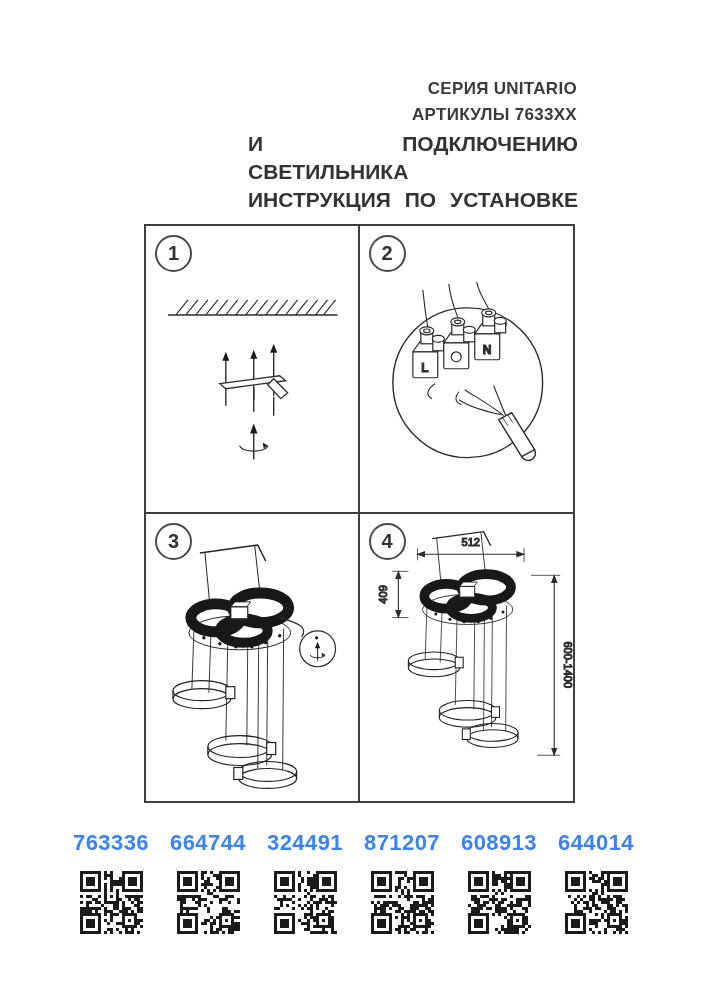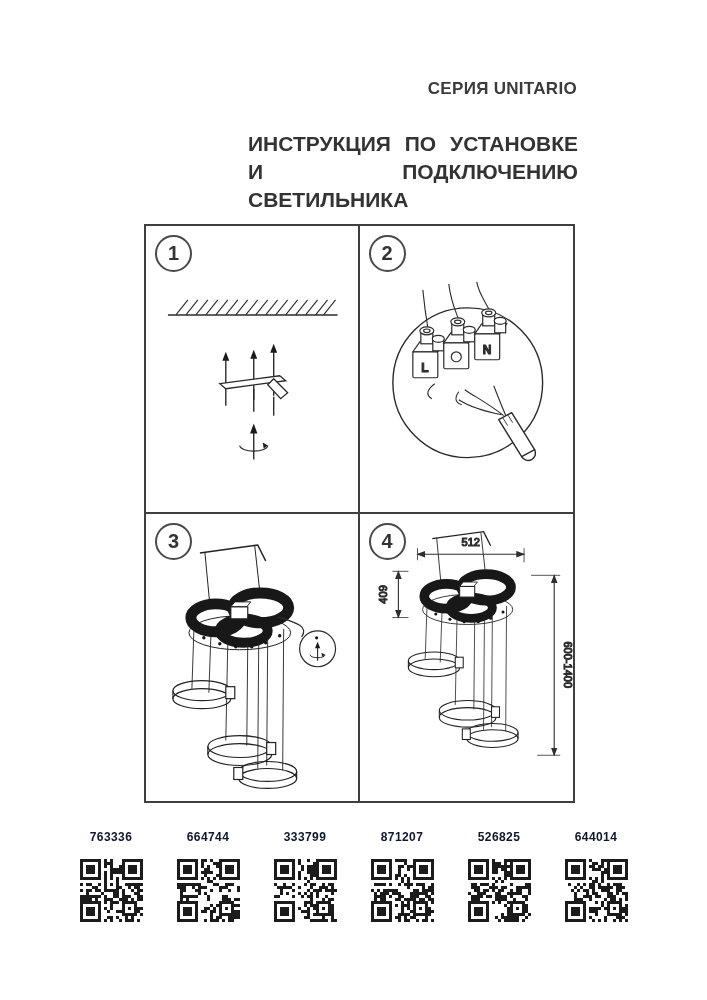--- a/index.html
+++ b/index.html
@@ -14,35 +14,36 @@
         border:2px solid #3f3f3f;display:grid;grid-template-columns:1fr 1fr;grid-template-rows:1fr 1fr;}
   .cell{position:relative;background:#fff;}
   .b-r{border-right:2px solid #3f3f3f;}
   .b-b{border-bottom:2px solid #3f3f3f;}
   .badge{position:absolute;left:9px;top:9px;width:33px;height:33px;border:2px solid #4a4a4a;
          border-radius:50%;display:flex;align-items:center;justify-content:center;
          font-size:20px;font-weight:bold;color:#333;background:#fff;z-index:2;}
   .draw{position:absolute;left:0;top:0;width:100%;height:100%;}
   .articles{position:absolute;left:0;top:830px;width:707px;display:flex;justify-content:center;gap:33px;}
   .art{display:flex;flex-direction:column;align-items:center;width:64px;}
-  .art .code{font-size:12px;font-weight:bold;color:#0f172a;margin-bottom:15px;letter-spacing:.4px;}
+  .art .code{font-size:22px;font-weight:bold;color:#3b82f6;margin-bottom:15px;letter-spacing:.4px;}
   .dimtxt{font-family:"Liberation Sans",sans-serif;font-size:11px;fill:#2e2e2e;}
   .lbl{font-family:"Liberation Sans",sans-serif;font-size:12px;font-weight:bold;fill:#333;}
 </style>
 </head>
 <body>
 
 <div class="page">
 
   <div class="hdr-small">
     <div>СЕРИЯ UNITARIO</div>
+    <div>АРТИКУЛЫ 7633XX</div>
   </div>
   <div class="hdr-title">
+    <div>И ПОДКЛЮЧЕНИЮ СВЕТИЛЬНИКА</div>
     <div>ИНСТРУКЦИЯ ПО УСТАНОВКЕ</div>
-    <div>И ПОДКЛЮЧЕНИЮ СВЕТИЛЬНИКА</div>
   </div>
 
   <svg width="0" height="0" style="position:absolute" aria-hidden="true">
     <defs>
       <g id="chand" fill="none" stroke="#222" stroke-width="1">
         <path d="M36,12 L94,4 L102,20" stroke-width="1.5"></path>
         <line x1="41" y1="11" x2="46" y2="64"></line>
         <line x1="91" y1="5" x2="96" y2="50"></line>
         <ellipse cx="76" cy="92" rx="51" ry="17"></ellipse>
         <ellipse cx="52" cy="77" rx="25" ry="14" stroke-width="11" stroke="#181818"></ellipse>
@@ -695,21 +696,21 @@
           <rect x="27" y="60" width="3" height="3" fill="#1b1b1b"></rect>
           <rect x="33" y="60" width="3" height="3" fill="#1b1b1b"></rect>
           <rect x="36" y="60" width="3" height="3" fill="#1b1b1b"></rect>
           <rect x="39" y="60" width="3" height="3" fill="#1b1b1b"></rect>
           <rect x="45" y="60" width="3" height="3" fill="#1b1b1b"></rect>
           <rect x="51" y="60" width="3" height="3" fill="#1b1b1b"></rect>
           <rect x="54" y="60" width="3" height="3" fill="#1b1b1b"></rect>
         </svg>
       </div>
       <div class="art">
-        <div class="code">333799</div>
+        <div class="code">324491</div>
         <svg width="63" height="63">
           <rect x="0" y="0" width="3" height="3" fill="#1b1b1b"></rect>
           <rect x="3" y="0" width="3" height="3" fill="#1b1b1b"></rect>
           <rect x="6" y="0" width="3" height="3" fill="#1b1b1b"></rect>
           <rect x="9" y="0" width="3" height="3" fill="#1b1b1b"></rect>
           <rect x="12" y="0" width="3" height="3" fill="#1b1b1b"></rect>
           <rect x="15" y="0" width="3" height="3" fill="#1b1b1b"></rect>
           <rect x="18" y="0" width="3" height="3" fill="#1b1b1b"></rect>
           <rect x="24" y="0" width="3" height="3" fill="#1b1b1b"></rect>
           <rect x="33" y="0" width="3" height="3" fill="#1b1b1b"></rect>
@@ -1160,21 +1161,21 @@
           <rect x="27" y="60" width="3" height="3" fill="#1b1b1b"></rect>
           <rect x="33" y="60" width="3" height="3" fill="#1b1b1b"></rect>
           <rect x="36" y="60" width="3" height="3" fill="#1b1b1b"></rect>
           <rect x="45" y="60" width="3" height="3" fill="#1b1b1b"></rect>
           <rect x="51" y="60" width="3" height="3" fill="#1b1b1b"></rect>
           <rect x="54" y="60" width="3" height="3" fill="#1b1b1b"></rect>
           <rect x="60" y="60" width="3" height="3" fill="#1b1b1b"></rect>
         </svg>
       </div>
       <div class="art">
-        <div class="code">526825</div>
+        <div class="code">608913</div>
         <svg width="63" height="63">
           <rect x="0" y="0" width="3" height="3" fill="#1b1b1b"></rect>
           <rect x="3" y="0" width="3" height="3" fill="#1b1b1b"></rect>
           <rect x="6" y="0" width="3" height="3" fill="#1b1b1b"></rect>
           <rect x="9" y="0" width="3" height="3" fill="#1b1b1b"></rect>
           <rect x="12" y="0" width="3" height="3" fill="#1b1b1b"></rect>
           <rect x="15" y="0" width="3" height="3" fill="#1b1b1b"></rect>
           <rect x="18" y="0" width="3" height="3" fill="#1b1b1b"></rect>
           <rect x="24" y="0" width="3" height="3" fill="#1b1b1b"></rect>
           <rect x="36" y="0" width="3" height="3" fill="#1b1b1b"></rect>

